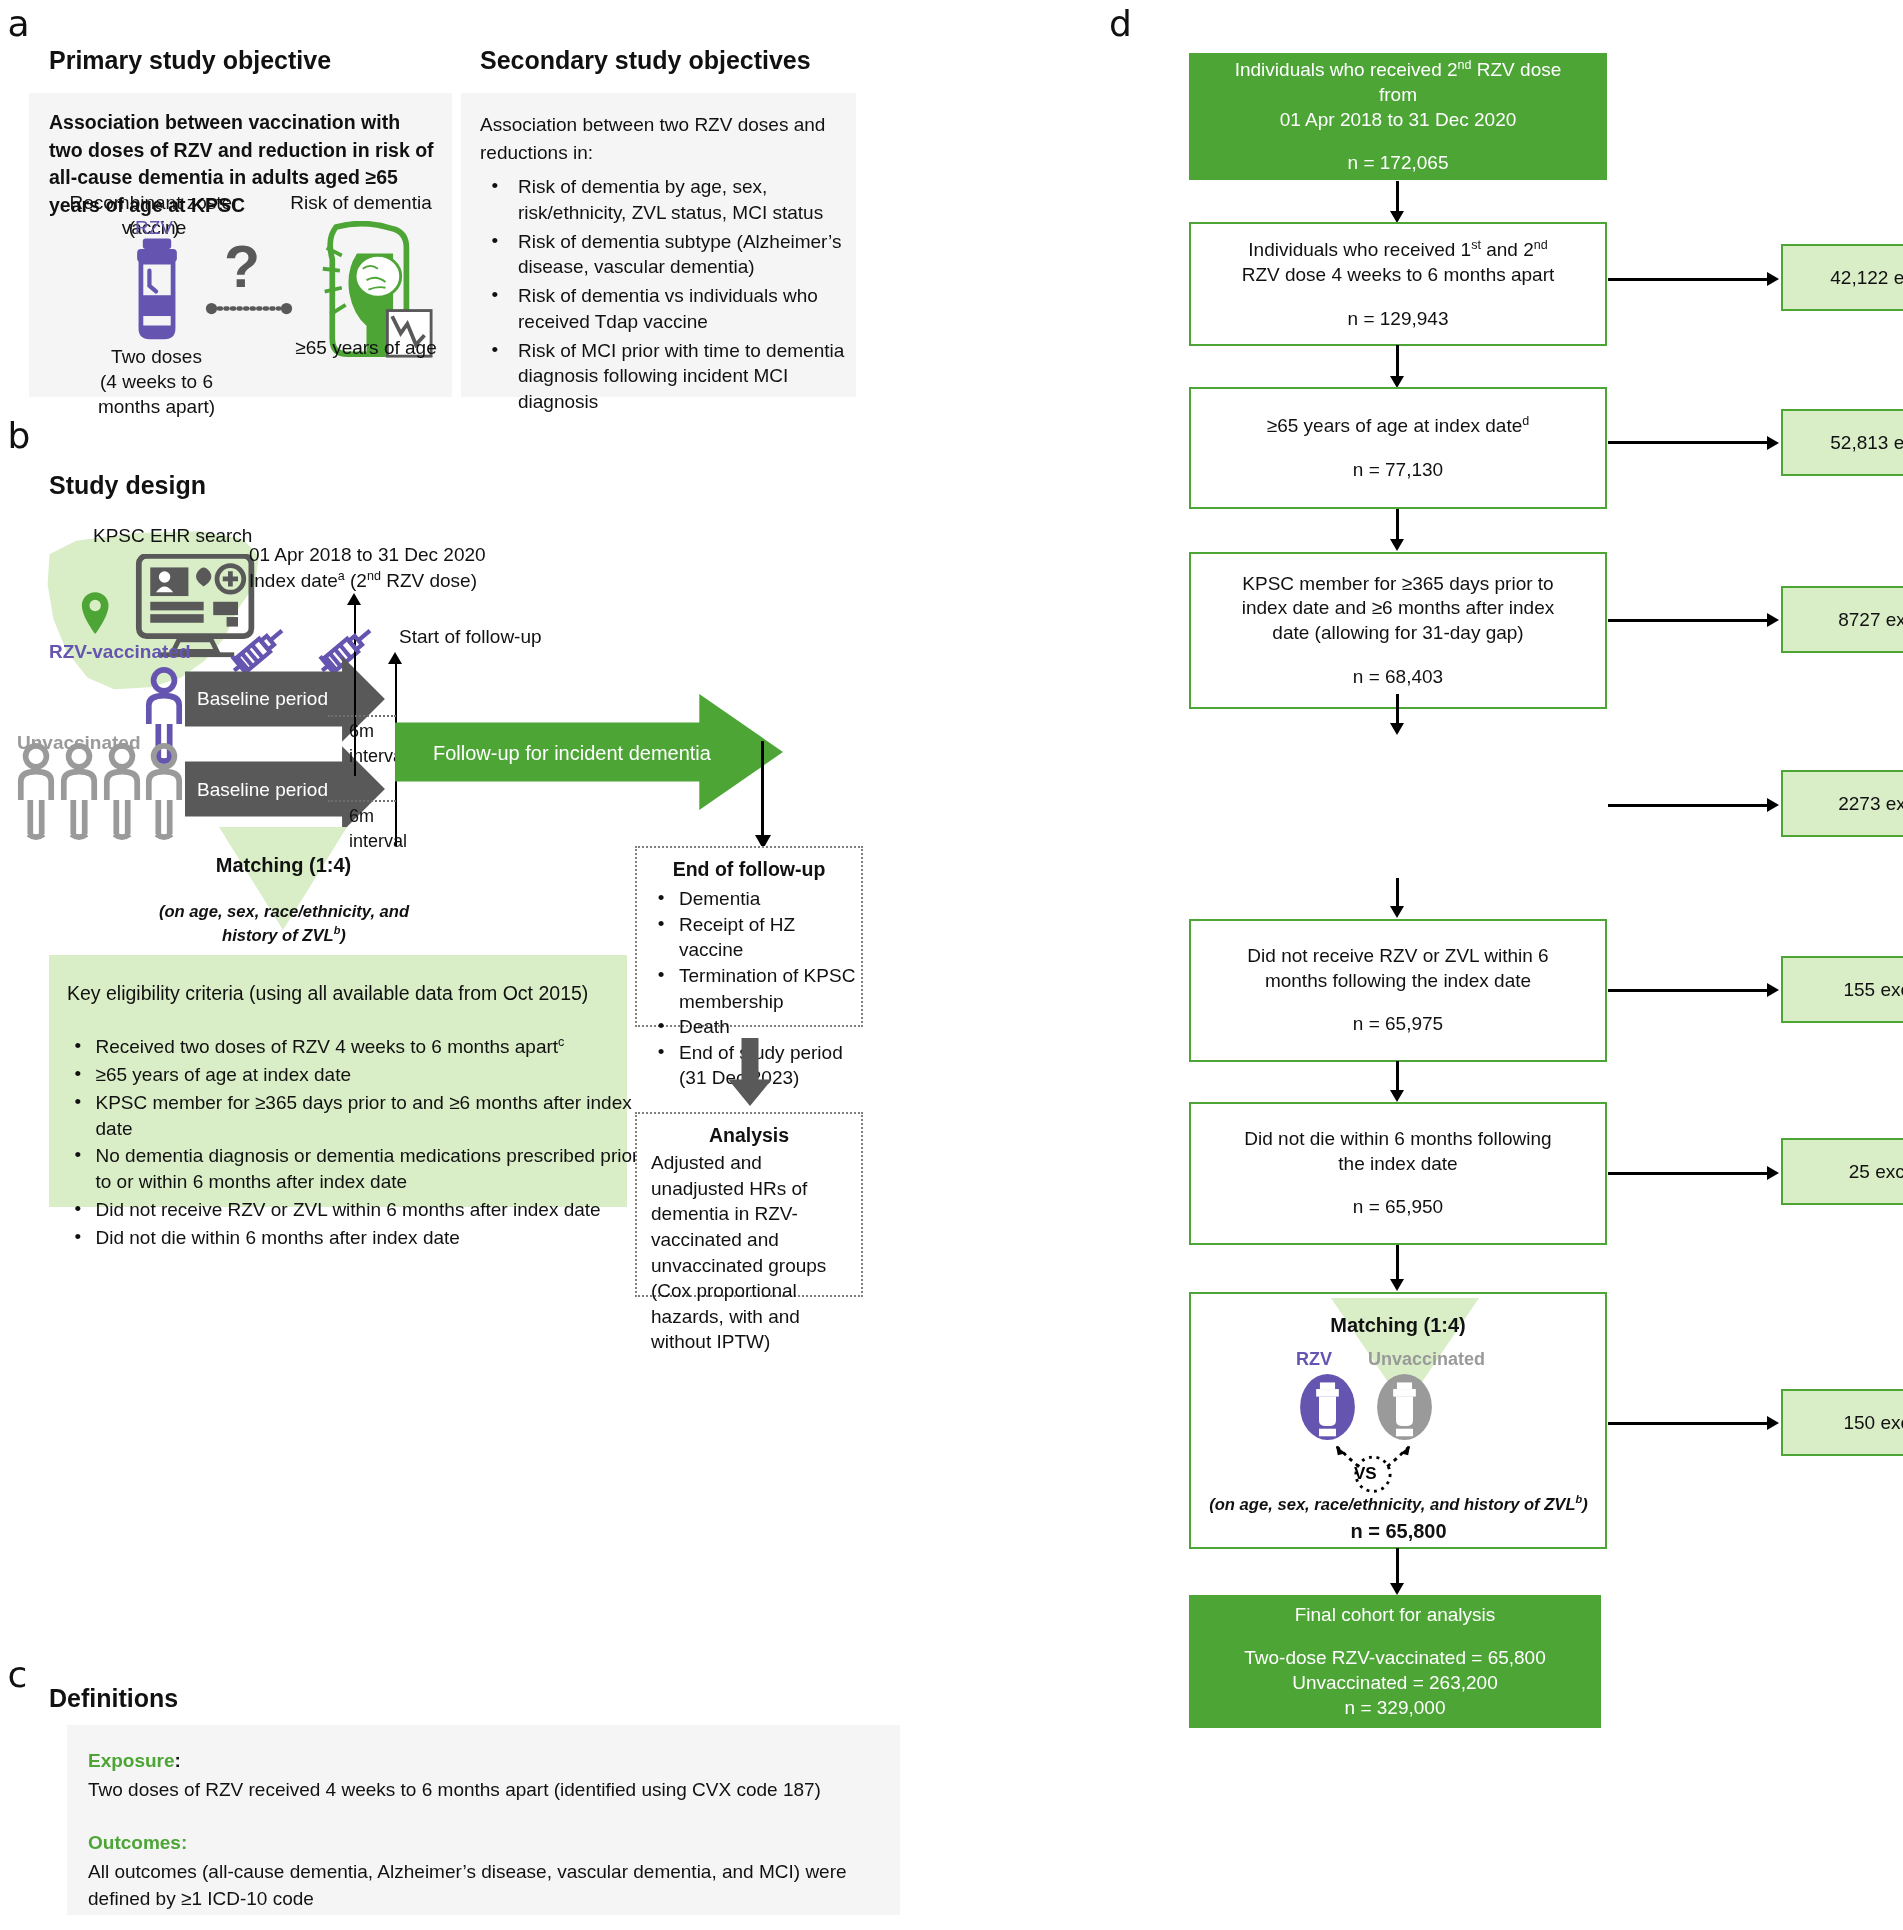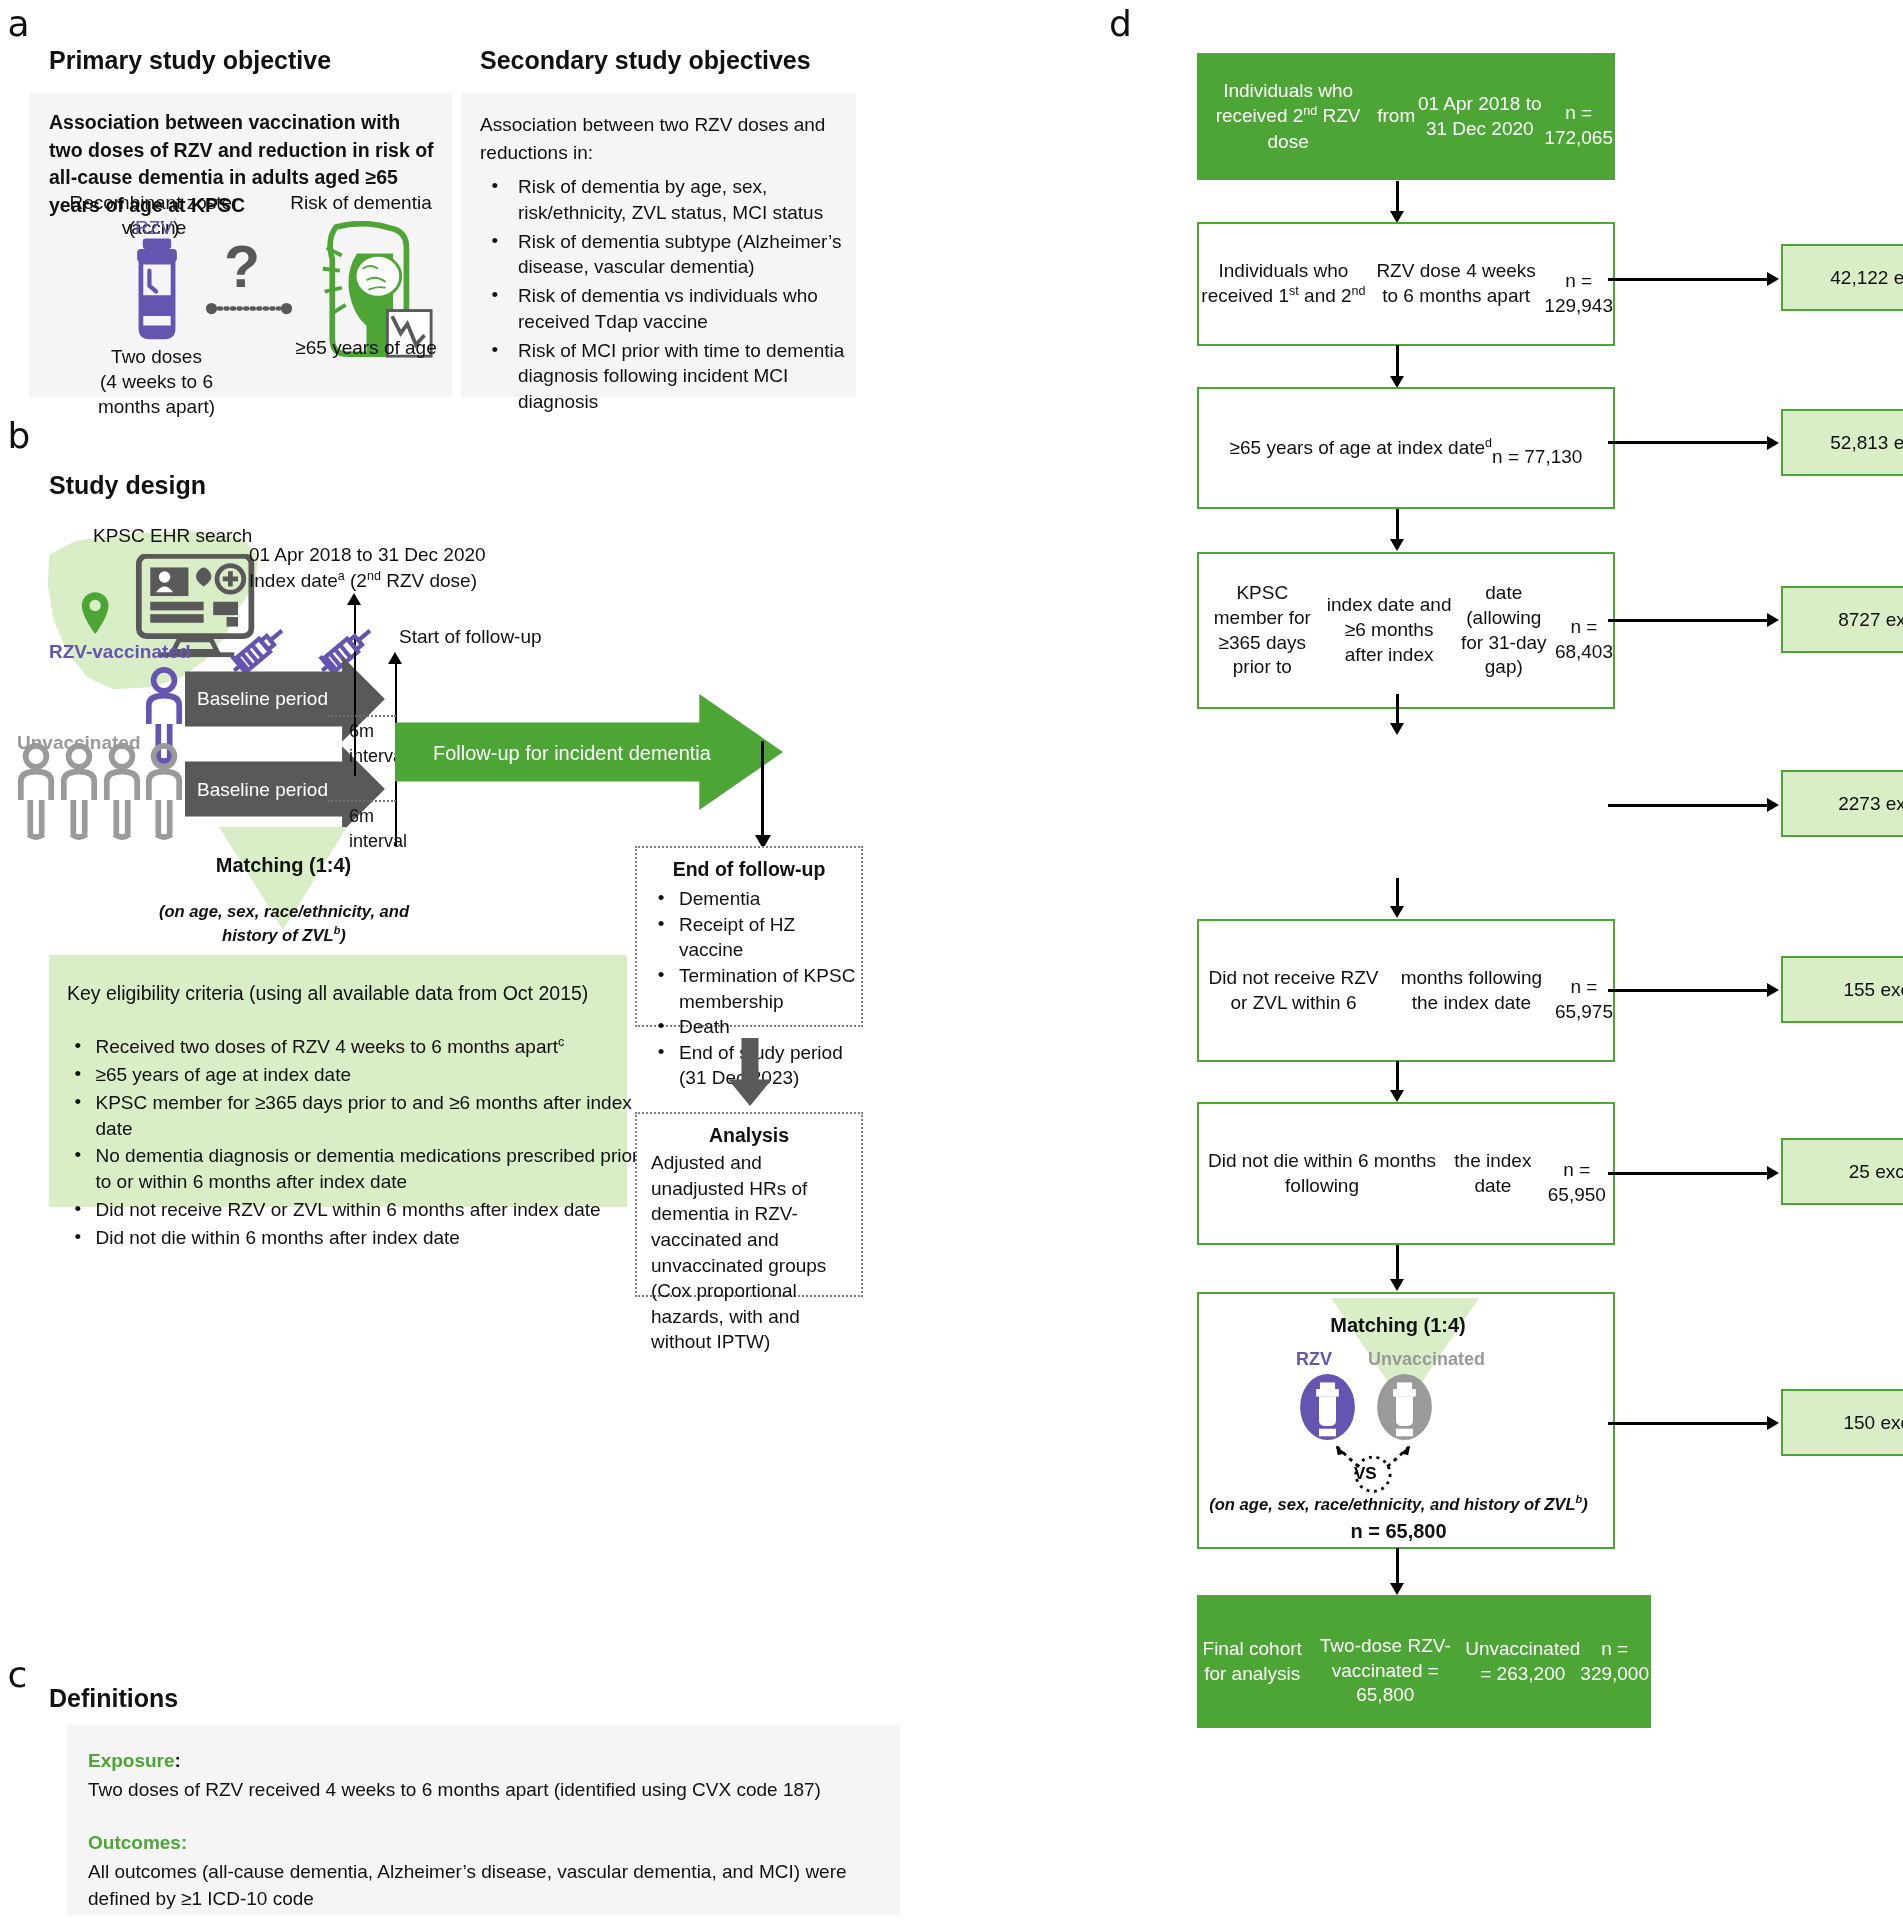--- a/index.html
+++ b/index.html
@@ -98,24 +98,23 @@
   .c-title { position: absolute; font-size: 25px; font-weight: bold; color: #111; }
   .c-box { position: absolute; background: #f5f5f5; }
   .c-head { position: absolute; font-size: 19px; font-weight: bold; color: #4ca535; }
   .c-head span.colon { color: #111; }
   .c-body { position: absolute; font-size: 19px; color: #111; line-height: 1.4; }
 
   
   #panel-d { position: absolute; left: 1094px; top: 0; width: 809px; height: 1931px; }
   .fc-box {
     position: absolute; border: 2.9px solid #4ca535; background: #fff;
-    display: flex; flex-direction: row; align-items: center; justify-content: center;
+    display: flex; flex-direction: column; align-items: center; justify-content: center;
     text-align: center; font-size: 19px; color: #111; line-height: 1.3;
     font-family: "Liberation Sans", sans-serif;
-    margin-left: 8px;
   }
   .fc-box.solid { background: #4ca535; border-color: #4ca535; color: #fff; }
   .fc-box .ln { display: block; }
   .fc-box .nline { margin-top: 19px; }
   .excl-box {
     position: absolute; border: 2.9px solid #4ca535; background: #d9edc7;
     display: flex; align-items: center; justify-content: center;
     font-size: 19px; color: #111;
   }
   .fc-vline { position: absolute; width: 2.9px; background: #000; }
@@ -461,20 +460,20 @@
   <div style="position:absolute; left:105px; top:1493px; width:399px; text-align:center; font-size:16.6px; font-style:italic; font-weight:bold; color:#111;">(on age, sex, race/ethnicity, and history of ZVL<sup>b</sup>)</div>
   <div style="position:absolute; left:105px; top:1520px; width:399px; text-align:center; font-size:20px; font-weight:bold; color:#111;">n = 65,800</div>
 
   <div class="fc-hline" style="left:514px; top:1422px; width:162px;"></div>
   <div class="fc-hhead" style="left:673px; top:1416px;"></div>
   <div class="excl-box" style="left:687px; top:1389px; width:238px; height:67px;">150 excluded</div>
 
   <div class="fc-vline" style="left:302px; top:1548px; height:36px;"></div>
   <div class="fc-vhead" style="left:296px; top:1583px;"></div>
 
-  <div class="fc-box solid" style="left:95px; top:1595px; width:454px; height:133px;">
+  <div class="fc-box solid" style="left:95px; top:1595px; width:412px; height:133px;">
     <span class="ln">Final cohort for analysis</span>
     <span class="ln nline">Two-dose RZV-vaccinated = 65,800</span>
     <span class="ln">Unvaccinated = 263,200</span>
     <span class="ln">n = 329,000</span>
   </div>
 </div>
 
 
 </body></html>

